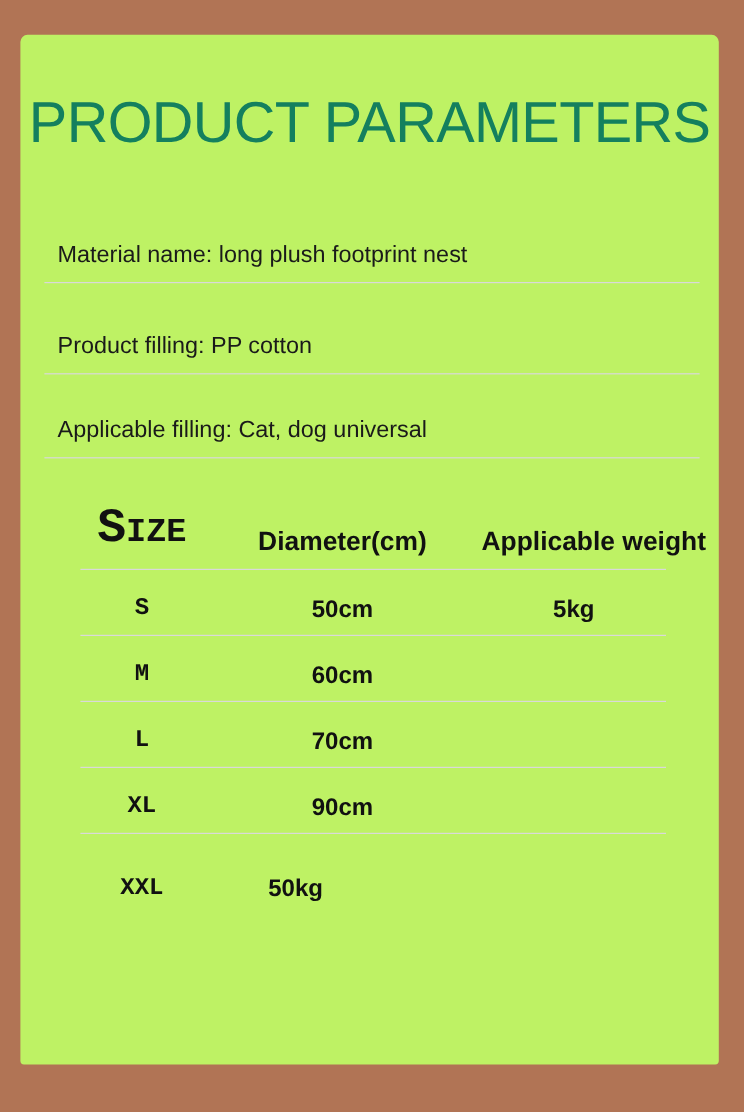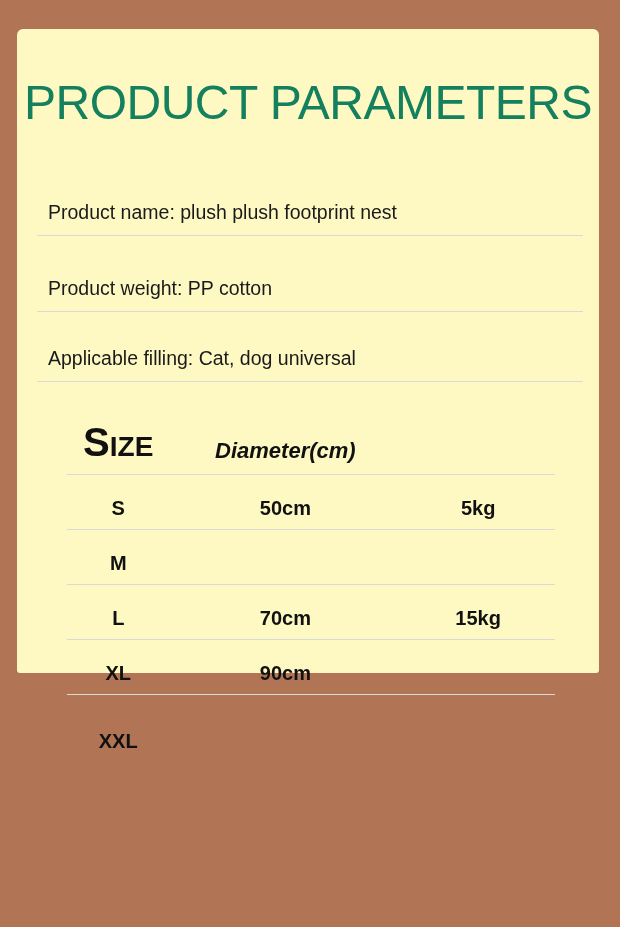--- a/index.html
+++ b/index.html
@@ -10,22 +10,22 @@
     overflow: hidden;
     font-family: "Liberation Sans", sans-serif;
   }
   body { background: #b17455; position: relative; }
 
   .card {
     position: absolute;
     left: 17px;
     top: 29px;
     width: 582px;
-    height: 644px;
-    background: #fef9c3;
+    height: 858px;
+    background: #bef264;
     border-radius: 6px 6px 3px 3px;
   }
 
   .title {
     margin: 46px 0 0 0;
     text-align: center;
     font-size: 48px;
     line-height: 1.15;
     font-weight: 400;
     letter-spacing: -0.5px;
@@ -65,30 +65,29 @@
   }
   .t-data {
     height: 55px;
     padding-bottom: 11px;
   }
   .t-data:last-child {
     height: 60px;
     padding-bottom: 4px;
     border-bottom: none;
   }
-  .col-size   { width: 21%;   text-align: center; }
+  .col-size   { width: 21%;   text-align: center; font-family: Liberation Mono, monospace; }
   .col-dia    { width: 47.5%; text-align: center; }
   .col-weight { width: 31.5%; text-align: center; white-space: nowrap; }
 
   .hdr {
     font-size: 22px;
     font-weight: 700;
     line-height: 1;
     color: #111111;
-    font-style: italic;
   }
   .hdr-size {
     font-size: 40px;
     font-variant: small-caps;
     font-weight: 700;
     line-height: 1;
     color: #111111;
   }
   .cell {
     font-size: 20px;
@@ -99,56 +98,58 @@
 </style>
 </head>
 <body>
 
 <div class="card">
 
   <h1 class="title">PRODUCT PARAMETERS</h1>
 
   <div class="info-list">
     <div class="info-row">
-      <span class="info-text">Product name: plush plush footprint nest</span>
+      <span class="info-text">Material name: long plush footprint nest</span>
     </div>
     <div class="info-row">
-      <span class="info-text">Product weight: PP cotton</span>
+      <span class="info-text">Product filling: PP cotton</span>
     </div>
     <div class="info-row">
       <span class="info-text">Applicable filling: Cat, dog universal</span>
     </div>
   </div>
 
   <div class="size-table">
 
     <div class="t-row t-header">
       <div class="col-size hdr-size">Size</div>
       <div class="col-dia hdr">Diameter(cm)</div>
+      <div class="col-weight hdr">Applicable weight</div>
     </div>
 
     <div class="t-row t-data">
       <div class="col-size cell">S</div>
       <div class="col-dia cell">50cm</div>
       <div class="col-weight cell">5kg</div>
     </div>
 
     <div class="t-row t-data">
       <div class="col-size cell">M</div>
+      <div class="col-dia cell">60cm</div>
     </div>
 
     <div class="t-row t-data">
       <div class="col-size cell">L</div>
       <div class="col-dia cell">70cm</div>
-      <div class="col-weight cell">15kg</div>
     </div>
 
     <div class="t-row t-data">
       <div class="col-size cell">XL</div>
       <div class="col-dia cell">90cm</div>
     </div>
 
     <div class="t-row t-data">
       <div class="col-size cell">XXL</div>
+      <div class="col-weight cell">50kg</div>
     </div>
 
   </div>
 </div>
 
 </body></html>

